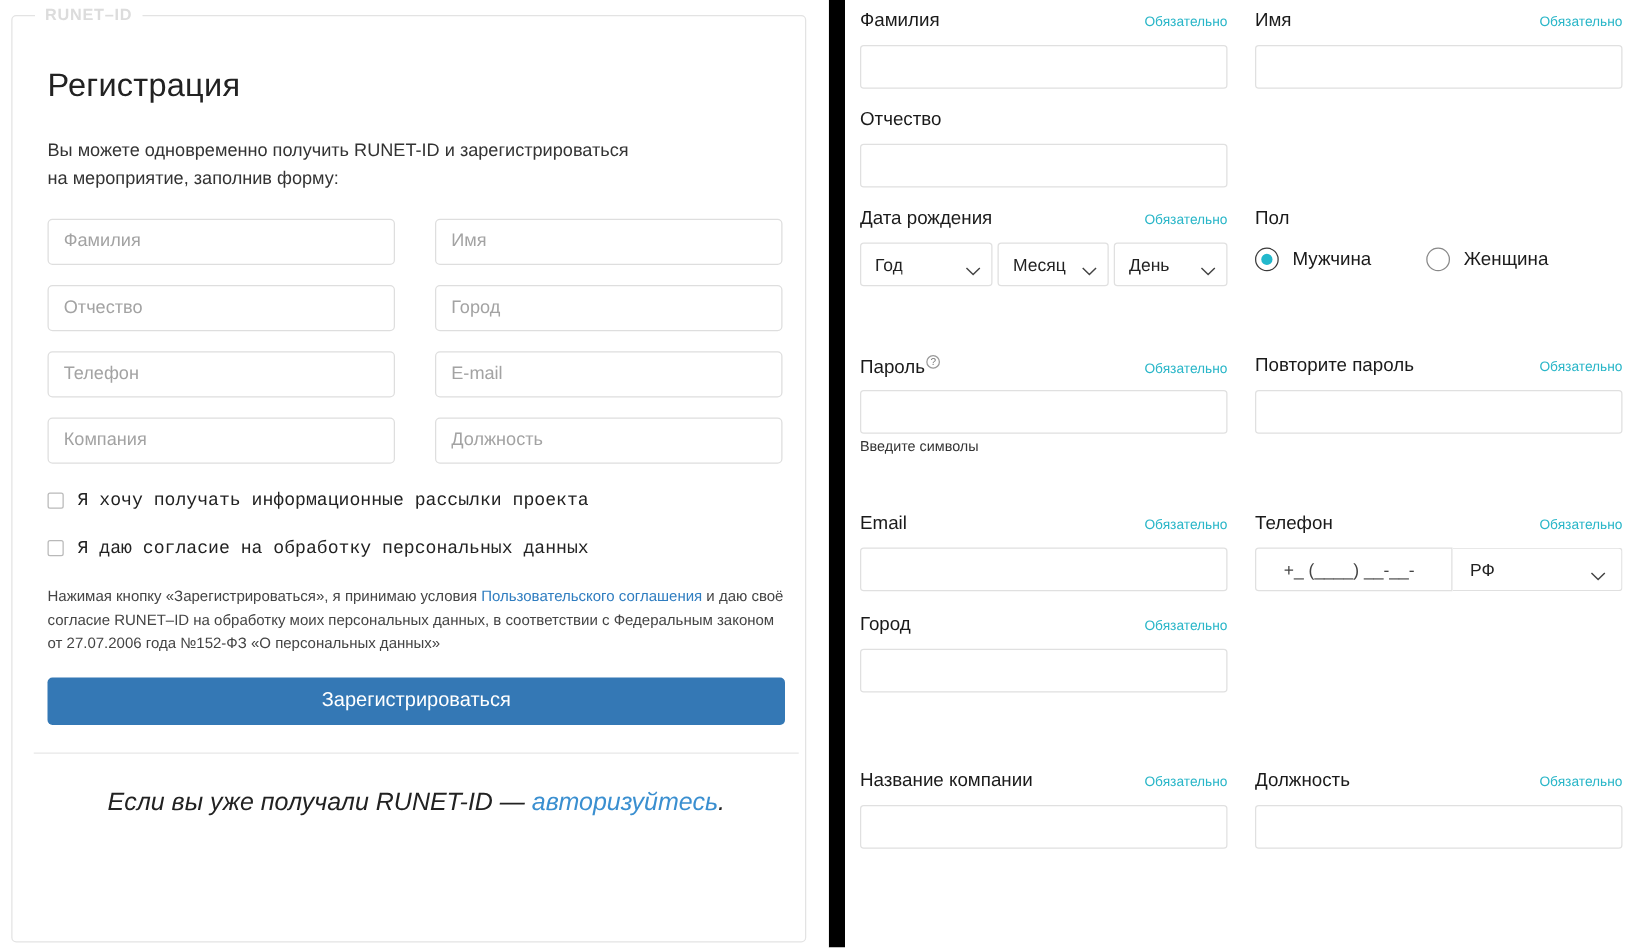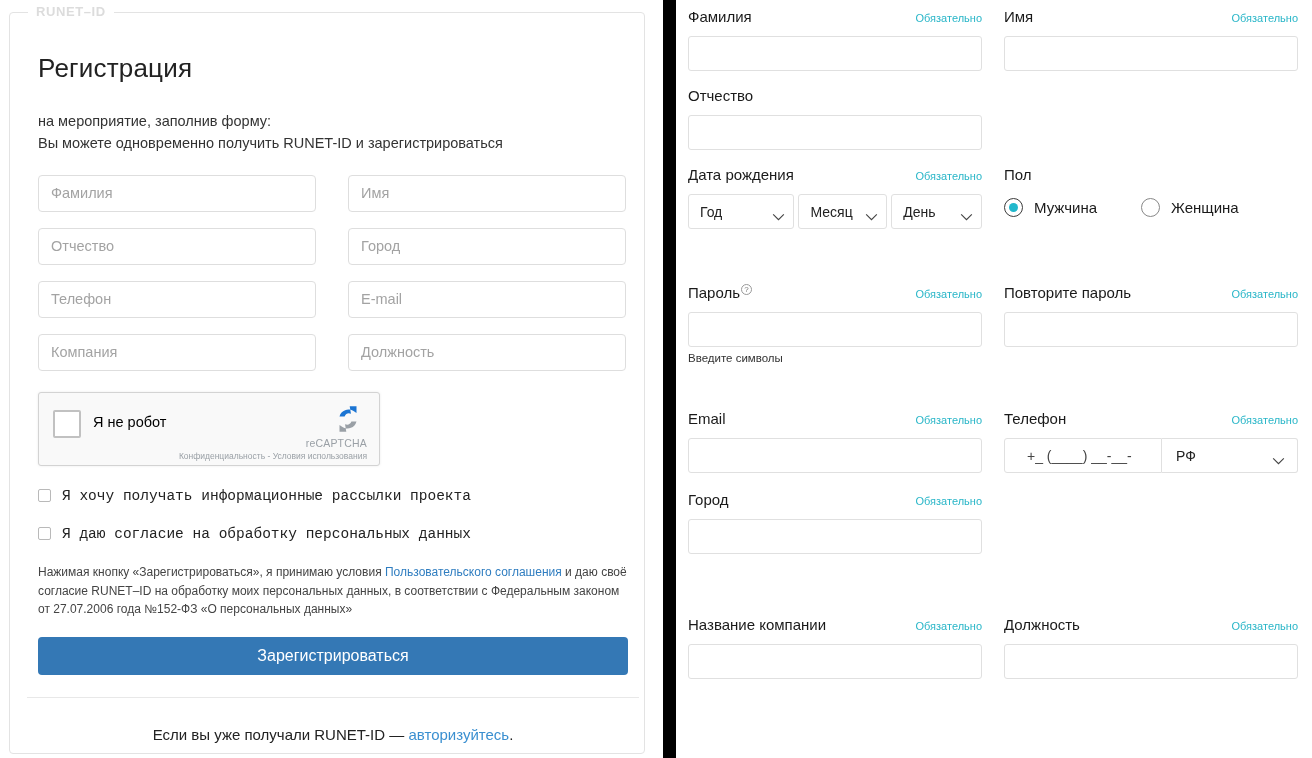--- a/index.html
+++ b/index.html
@@ -139,23 +139,24 @@
   }
   .hr {
     margin-top: 22px;
     width: 612px; height: 1px;
     background: #e8e8e8;
     margin-left: -11px;
   }
   .footer-line {
     margin-top: 28px;
     text-align: center;
-    font-size: 15px;
+    font-size: 20px;
     color: #222;
     width: 590px;
+    font-style: italic;
   }
   .footer-line a { color: #3a8fd0; text-decoration: none; }
 
   
   .divider { width: 13px; height: 758px; background: #000; flex: none; }
 
   
   .right-pane {
     width: 636px; height: 758px;
     background: #fff;
@@ -273,48 +274,36 @@
 <div id="root">
 
   <div class="left-pane">
     <div class="fieldset">
       <div class="legend">RUNET–ID</div>
 
       <div class="left-inner">
         <div class="page-title">Регистрация</div>
 
         <div class="intro">
+          <div>Вы можете одновременно получить RUNET-ID и зарегистрироваться</div>
           <div>на мероприятие, заполнив форму:</div>
-          <div>Вы можете одновременно получить RUNET-ID и зарегистрироваться</div>
         </div>
 
         <div class="grid2">
           <input class="tinput" placeholder="Фамилия" style="">
           <input class="tinput" placeholder="Имя" style="">
           <input class="tinput" placeholder="Отчество" style="">
           <input class="tinput" placeholder="Город" style="">
           <input class="tinput" placeholder="Телефон" style="">
           <input class="tinput" placeholder="E-mail" style="">
           <input class="tinput" placeholder="Компания" style="">
           <input class="tinput" placeholder="Должность" style="">
         </div>
 
         
-        <div class="recaptcha">
-          <div class="rc-box"></div>
-          <div class="rc-label">Я не робот</div>
-          <div class="rc-logo">
-            <svg viewBox="0 0 40 40" width="34" height="34">
-              <path d="M22 5 L30 5 L30 13 L26.5 10.5 A11 11 0 0 0 10 17 L16 17 A6 6 0 0 1 23.5 13.8 Z" fill="#1c75d3"></path>
-              <path d="M18 35 L10 35 L10 27 L13.5 29.5 A11 11 0 0 0 30 23 L24 23 A6 6 0 0 1 16.5 26.2 Z" fill="#9aa0a6"></path>
-            </svg>
-          </div>
-          <div class="rc-brand">reCAPTCHA</div>
-          <div class="rc-terms">Конфиденциальность - Условия использования</div>
-        </div>
 
         <div class="chk-row">
           <div class="chk-box"></div>
           <div class="chk-label">Я хочу получать информационные рассылки проекта</div>
         </div>
 
         <div class="chk-row second">
           <div class="chk-box"></div>
           <div class="chk-label">Я даю согласие на обработку персональных данных</div>
         </div>

